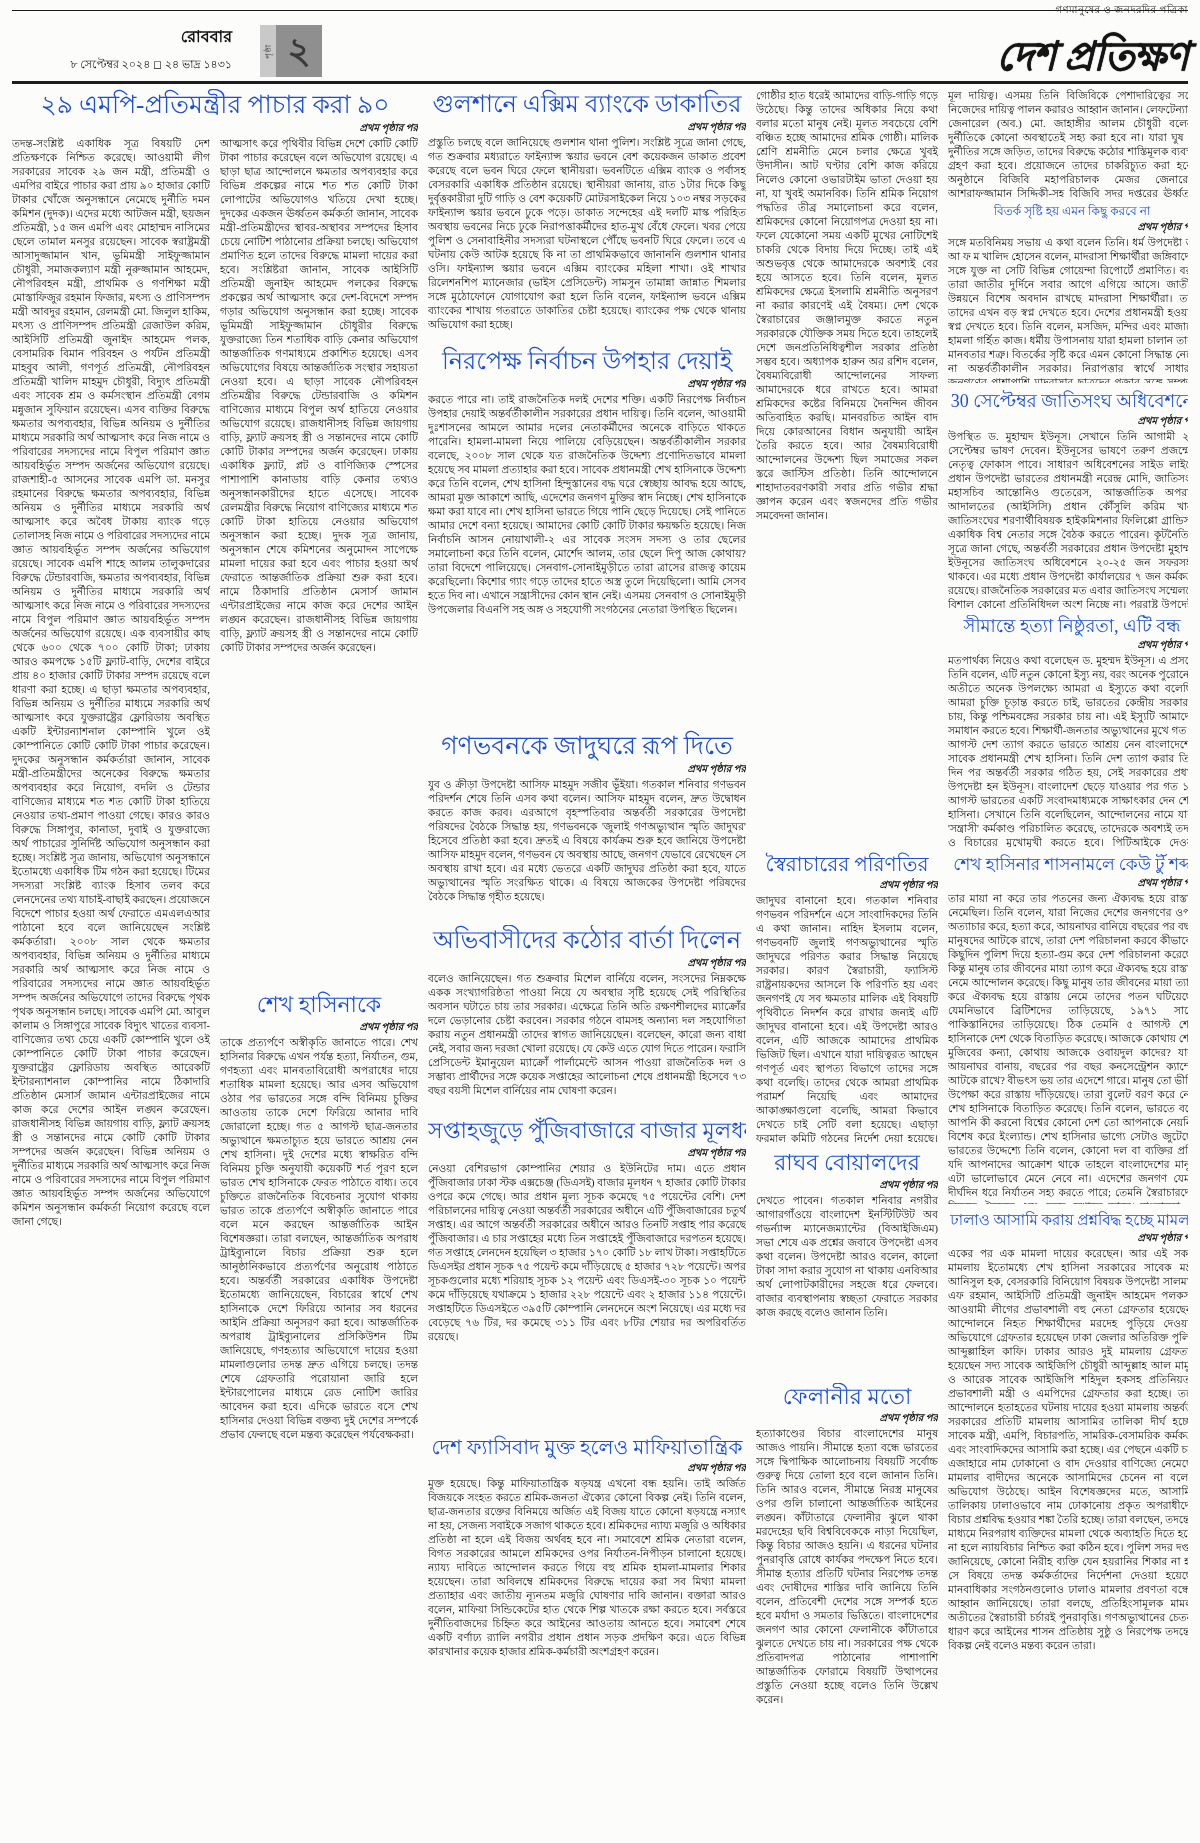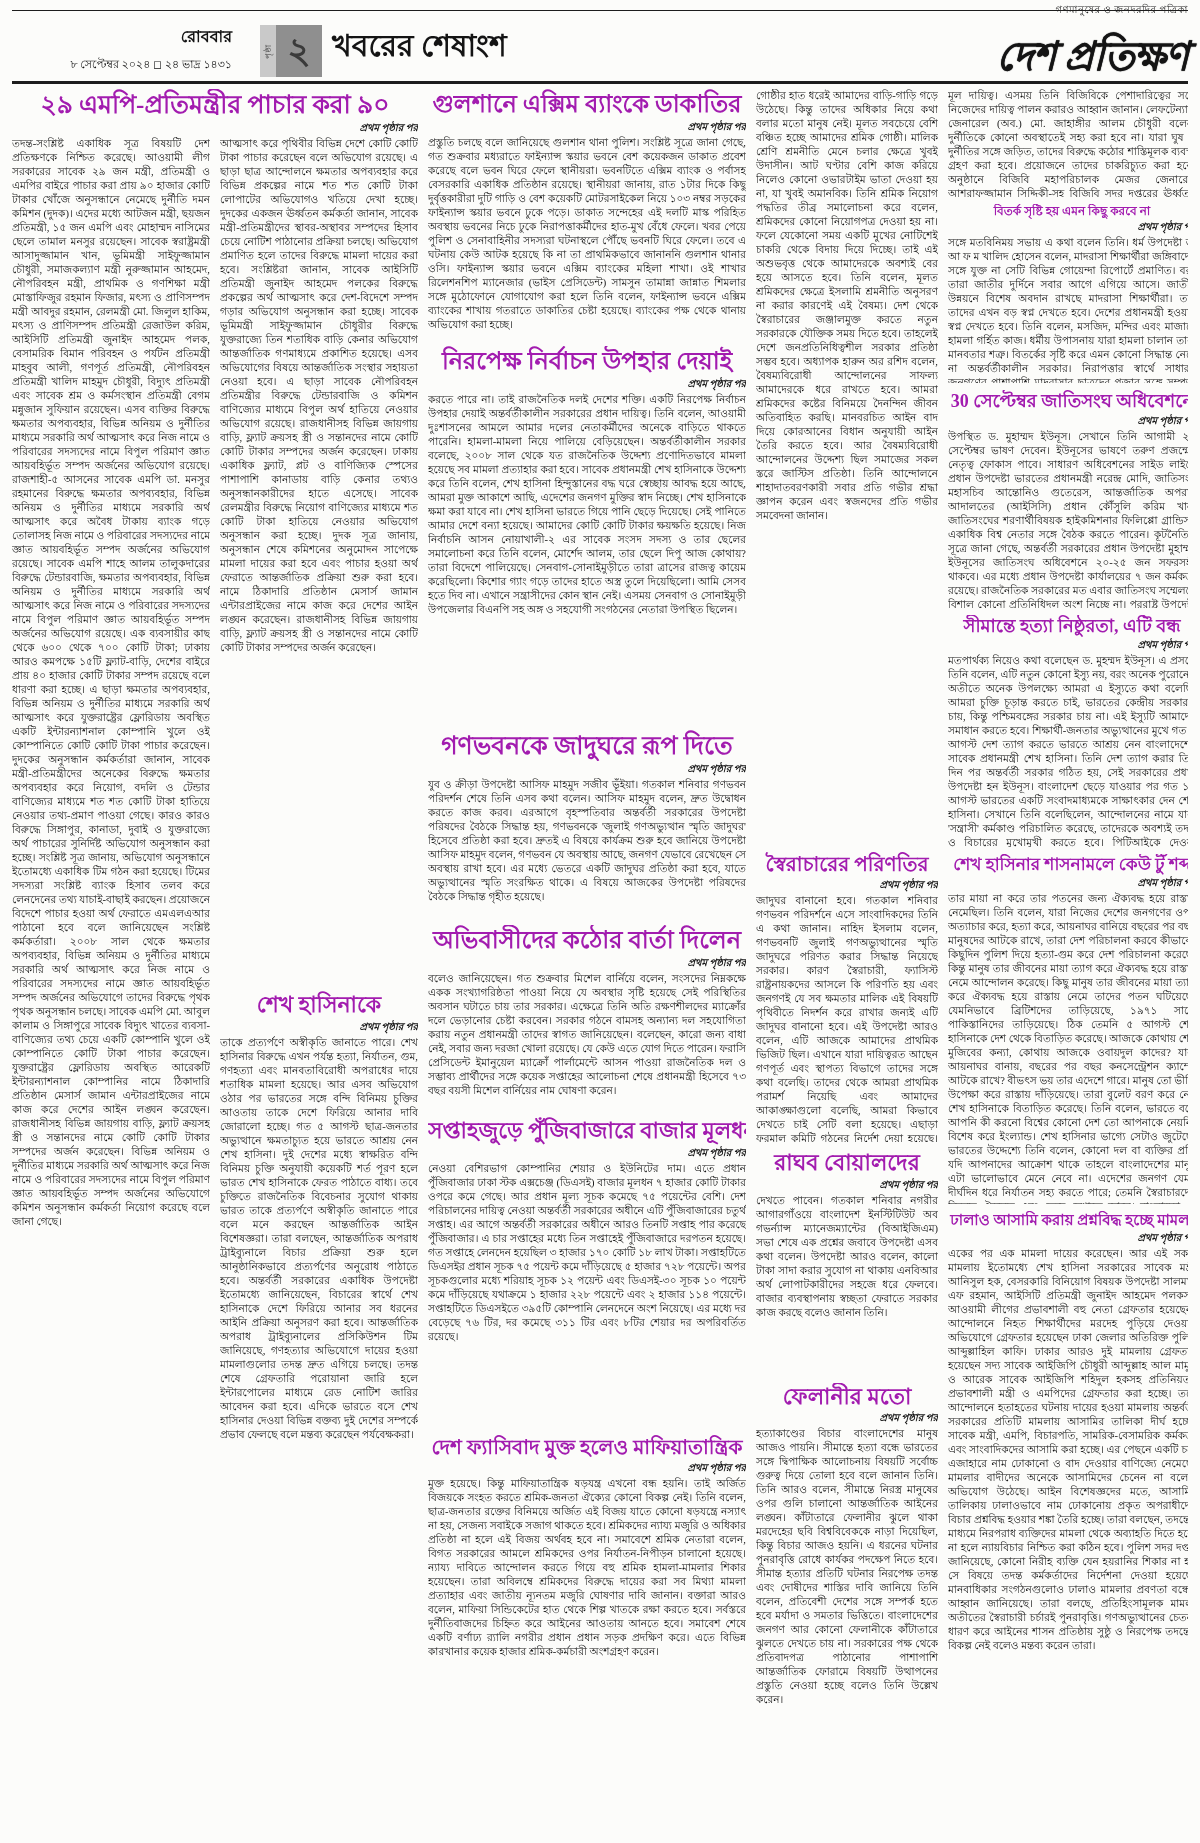--- a/index.html
+++ b/index.html
@@ -25,21 +25,21 @@
   .logo-tagline{font-size:10px;color:#222;margin-bottom:18px;letter-spacing:.5px;}
   .logo-title{font-size:40px;font-weight:900;line-height:1;letter-spacing:-1px;white-space:nowrap;text-shadow:0 0 1px #000;font-style:italic;}
   .mast-rule{position:absolute;left:0;right:0;bottom:0;height:3px;background:var(--rule);}
   
   .content{display:flex;gap:10px;margin-top:5px;height:1740px;overflow:hidden;}
   .colgroup{overflow:hidden;}
   .colA{width:406px;flex:none;}
   .colB{width:318px;flex:none;}
   .colC{width:182px;flex:none;}
   .colD{width:248px;flex:none;}
-  .headline{font-weight:700;text-align:center;white-space:nowrap;overflow:hidden;line-height:1.25;color:#a21caf;}
+  .headline{font-weight:400;text-align:center;white-space:nowrap;overflow:hidden;line-height:1.25;color:#1d4ed8;}
   .contd{font-size:10px;font-weight:bold;text-align:right;line-height:1.3;margin:1px 0 3px 0;font-style:italic;}
   .body{font-size:10.5px;line-height:14px;text-align:justify;overflow:hidden;word-break:break-word;}
   .story{margin-bottom:7px;}
   .twocol{display:flex;gap:10px;}
   .twocol>div{width:198px;flex:none;}
 </style>
 </head>
 <body>
 
 <div class="page">
@@ -49,21 +49,20 @@
       <div class="date-block">
         <div class="weekday">রোববার</div>
         <div class="dateline">৮ সেপ্টেম্বর ২০২৪ ◻ ২৪ ভাদ্র ১৪৩১</div>
       </div>
       <div class="page-strip">
         <span>পৃষ্ঠা</span>
       </div>
       <div class="page-num-box">
         <b>২</b>
       </div>
-      <h1 class="section-title">খবরের শেষাংশ</h1>
       <div class="logo-block">
         <div class="logo-tagline">গণমানুষের ও জনদরদির পত্রিকা</div>
         <div class="logo-title">দেশ প্রতিক্ষণ</div>
       </div>
     </div>
     <div class="mast-rule"></div>
   </header>
 
   <main class="content">
 

